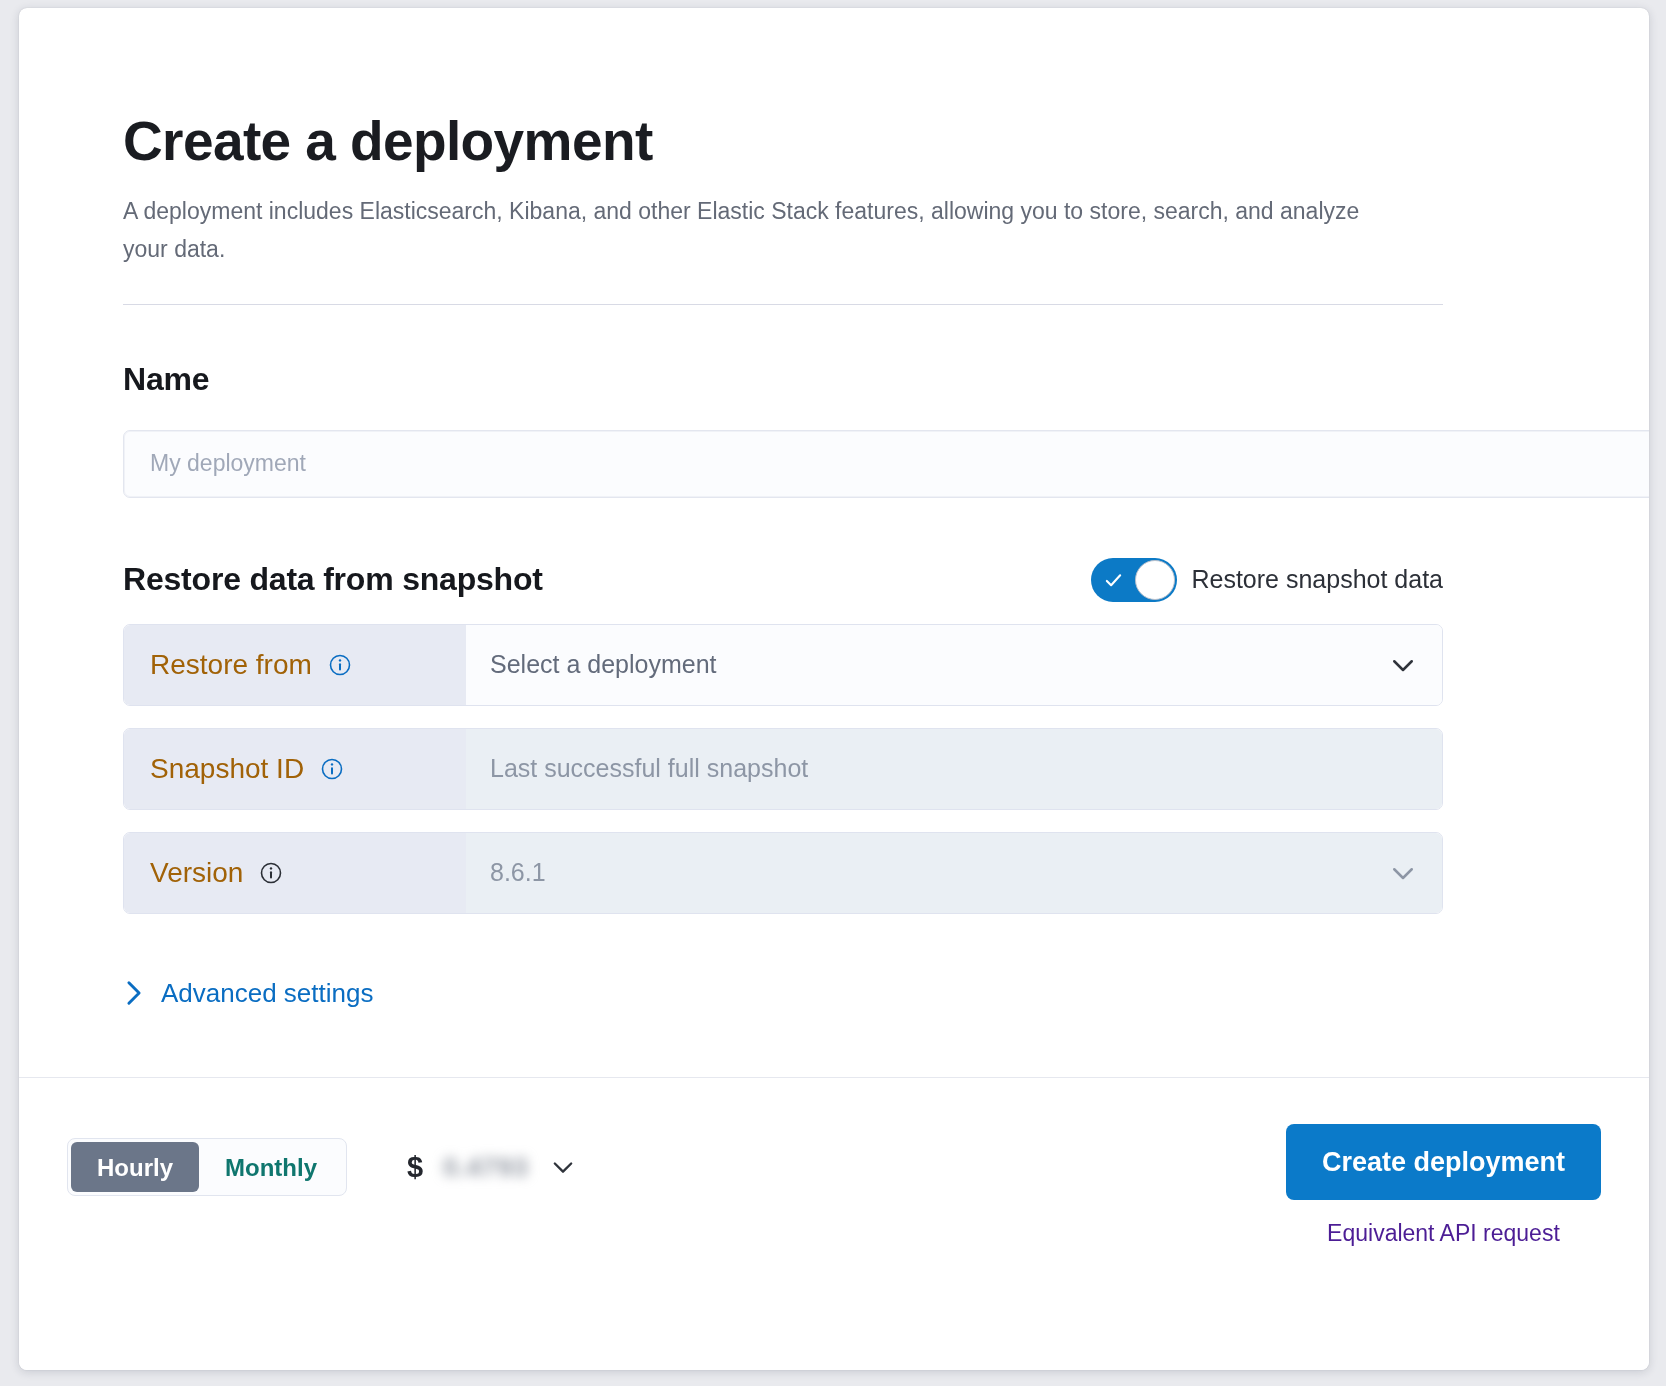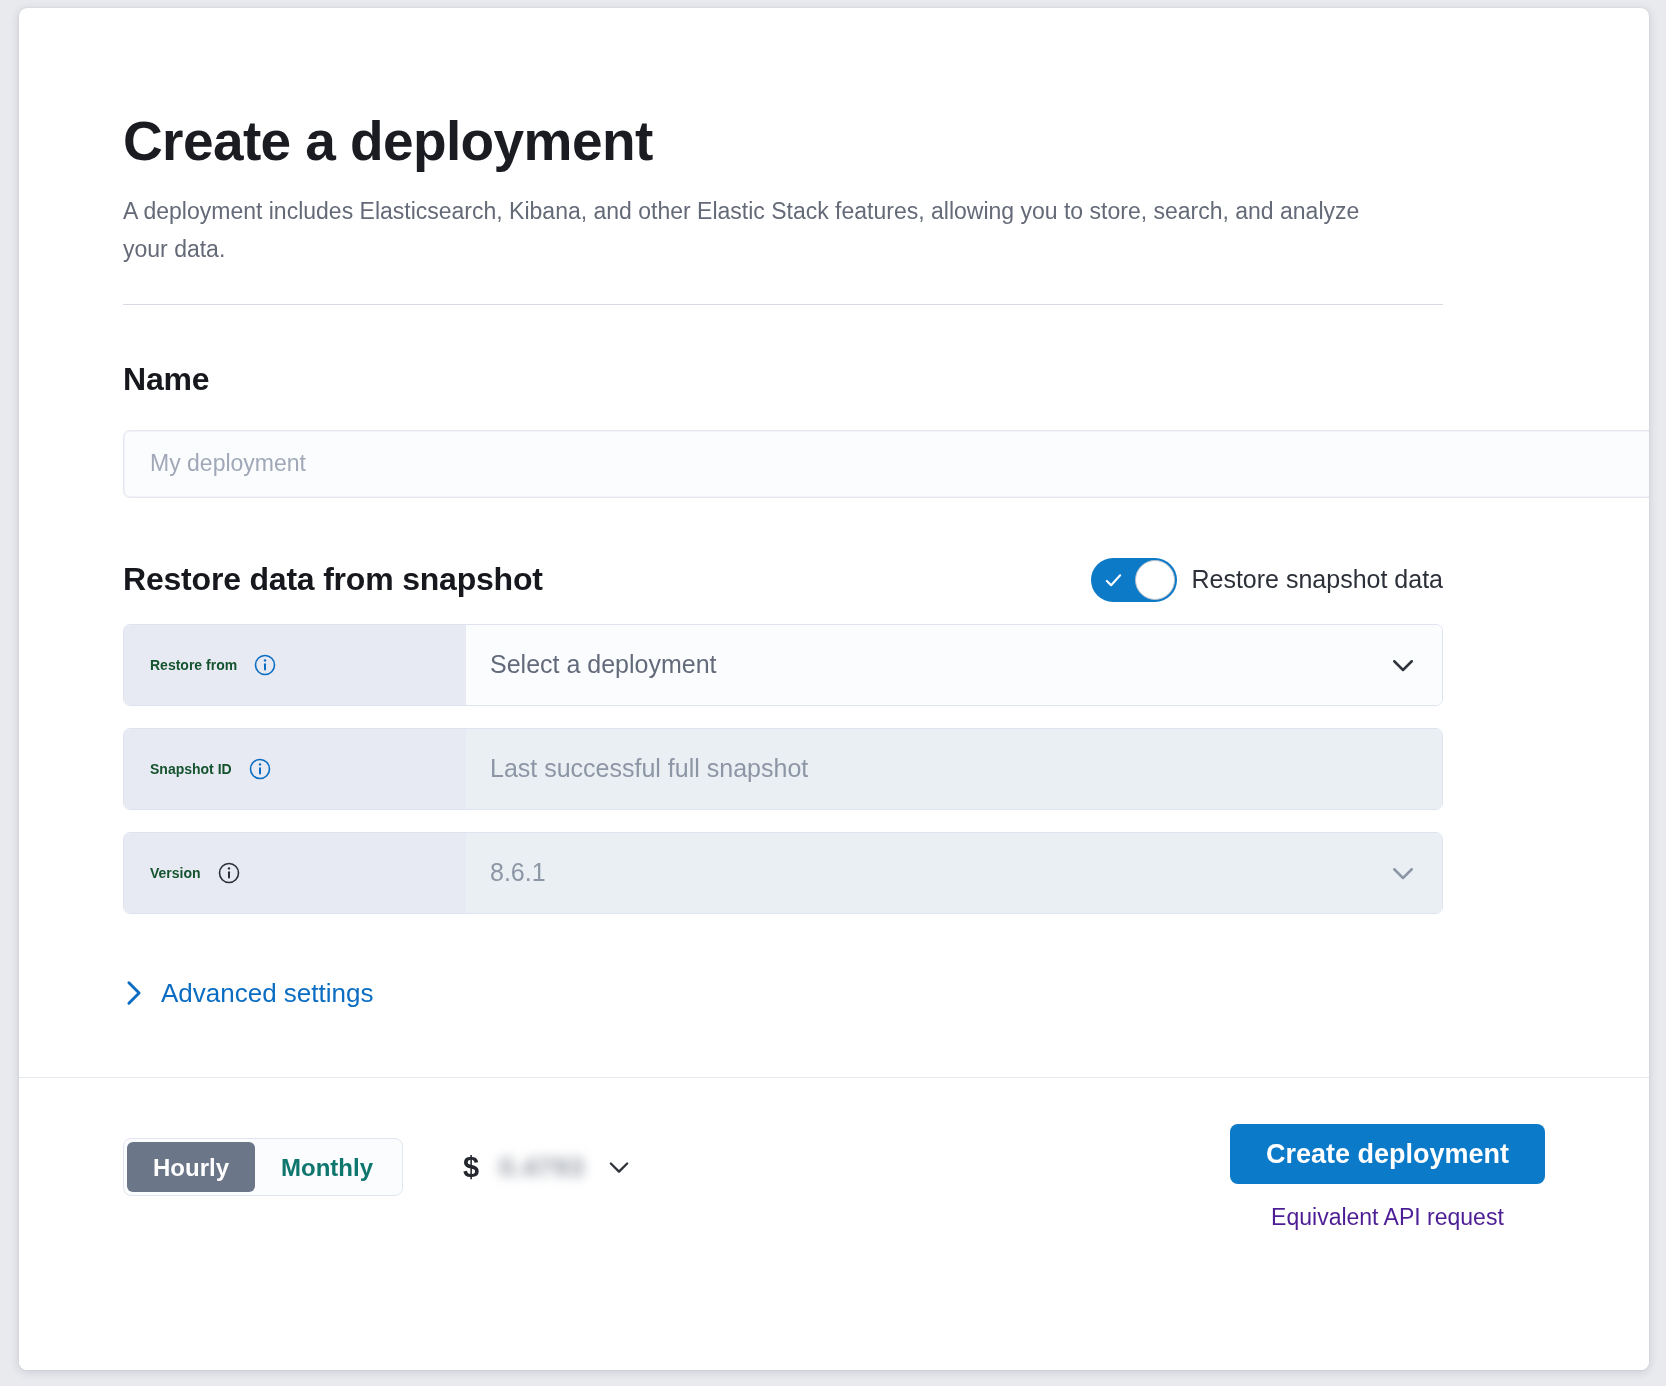--- a/index.html
+++ b/index.html
@@ -143,23 +143,23 @@
     width: 342px;
     background: #e7eaf3;
     display: flex;
     align-items: center;
     gap: 16px;
     padding-left: 26px;
     box-sizing: border-box;
     flex: none;
   }
   .prepend-label {
-    font-size: 14px;
-    font-weight: 700;
-    color: #14532d;
+    font-size: 28px;
+    font-weight: 400;
+    color: #a16207;
     white-space: nowrap;
   }
   .info-icon { width: 24px; height: 24px; flex: none; display: block; }
   .form-row .field {
     flex: 1 1 auto;
     display: flex;
     align-items: center;
     justify-content: space-between;
     padding: 0 24px 0 24px;
     background: #fbfcfe;
@@ -184,21 +184,21 @@
     font-size: 26px;
     color: #0a6dc2;
   }
   
   .card-footer {
     flex: none;
     height: 293px;
     border-top: 1px solid #e6e8ef;
     background: #ffffff;
     box-sizing: border-box;
-    padding: 0 104px;
+    padding: 0 48px;
     display: flex;
     align-items: flex-start;
     justify-content: space-between;
   }
   .footer-left {
     display: flex;
     align-items: center;
     gap: 60px;
     margin-top: 60px;
   }
@@ -253,21 +253,21 @@
   }
   .primary-btn {
     background: #0b7ac9;
     color: #ffffff;
     border: none;
     border-radius: 8px;
     font-family: "Liberation Sans", sans-serif;
     font-size: 27px;
     font-weight: 700;
     padding: 0 36px;
-    height: 60px;
+    height: 76px;
     min-width: 300px;
     cursor: pointer;
   }
   .api-link {
     margin-top: 20px;
     font-size: 23px;
     color: #4c1d95;
     text-decoration: none;
     cursor: pointer;
   }

